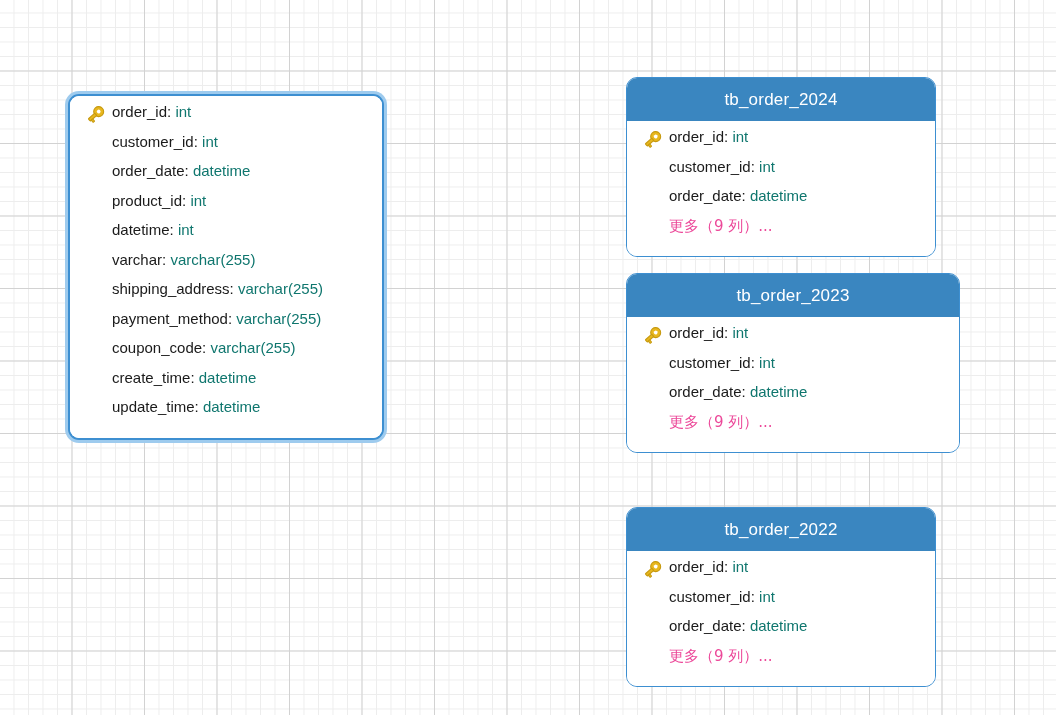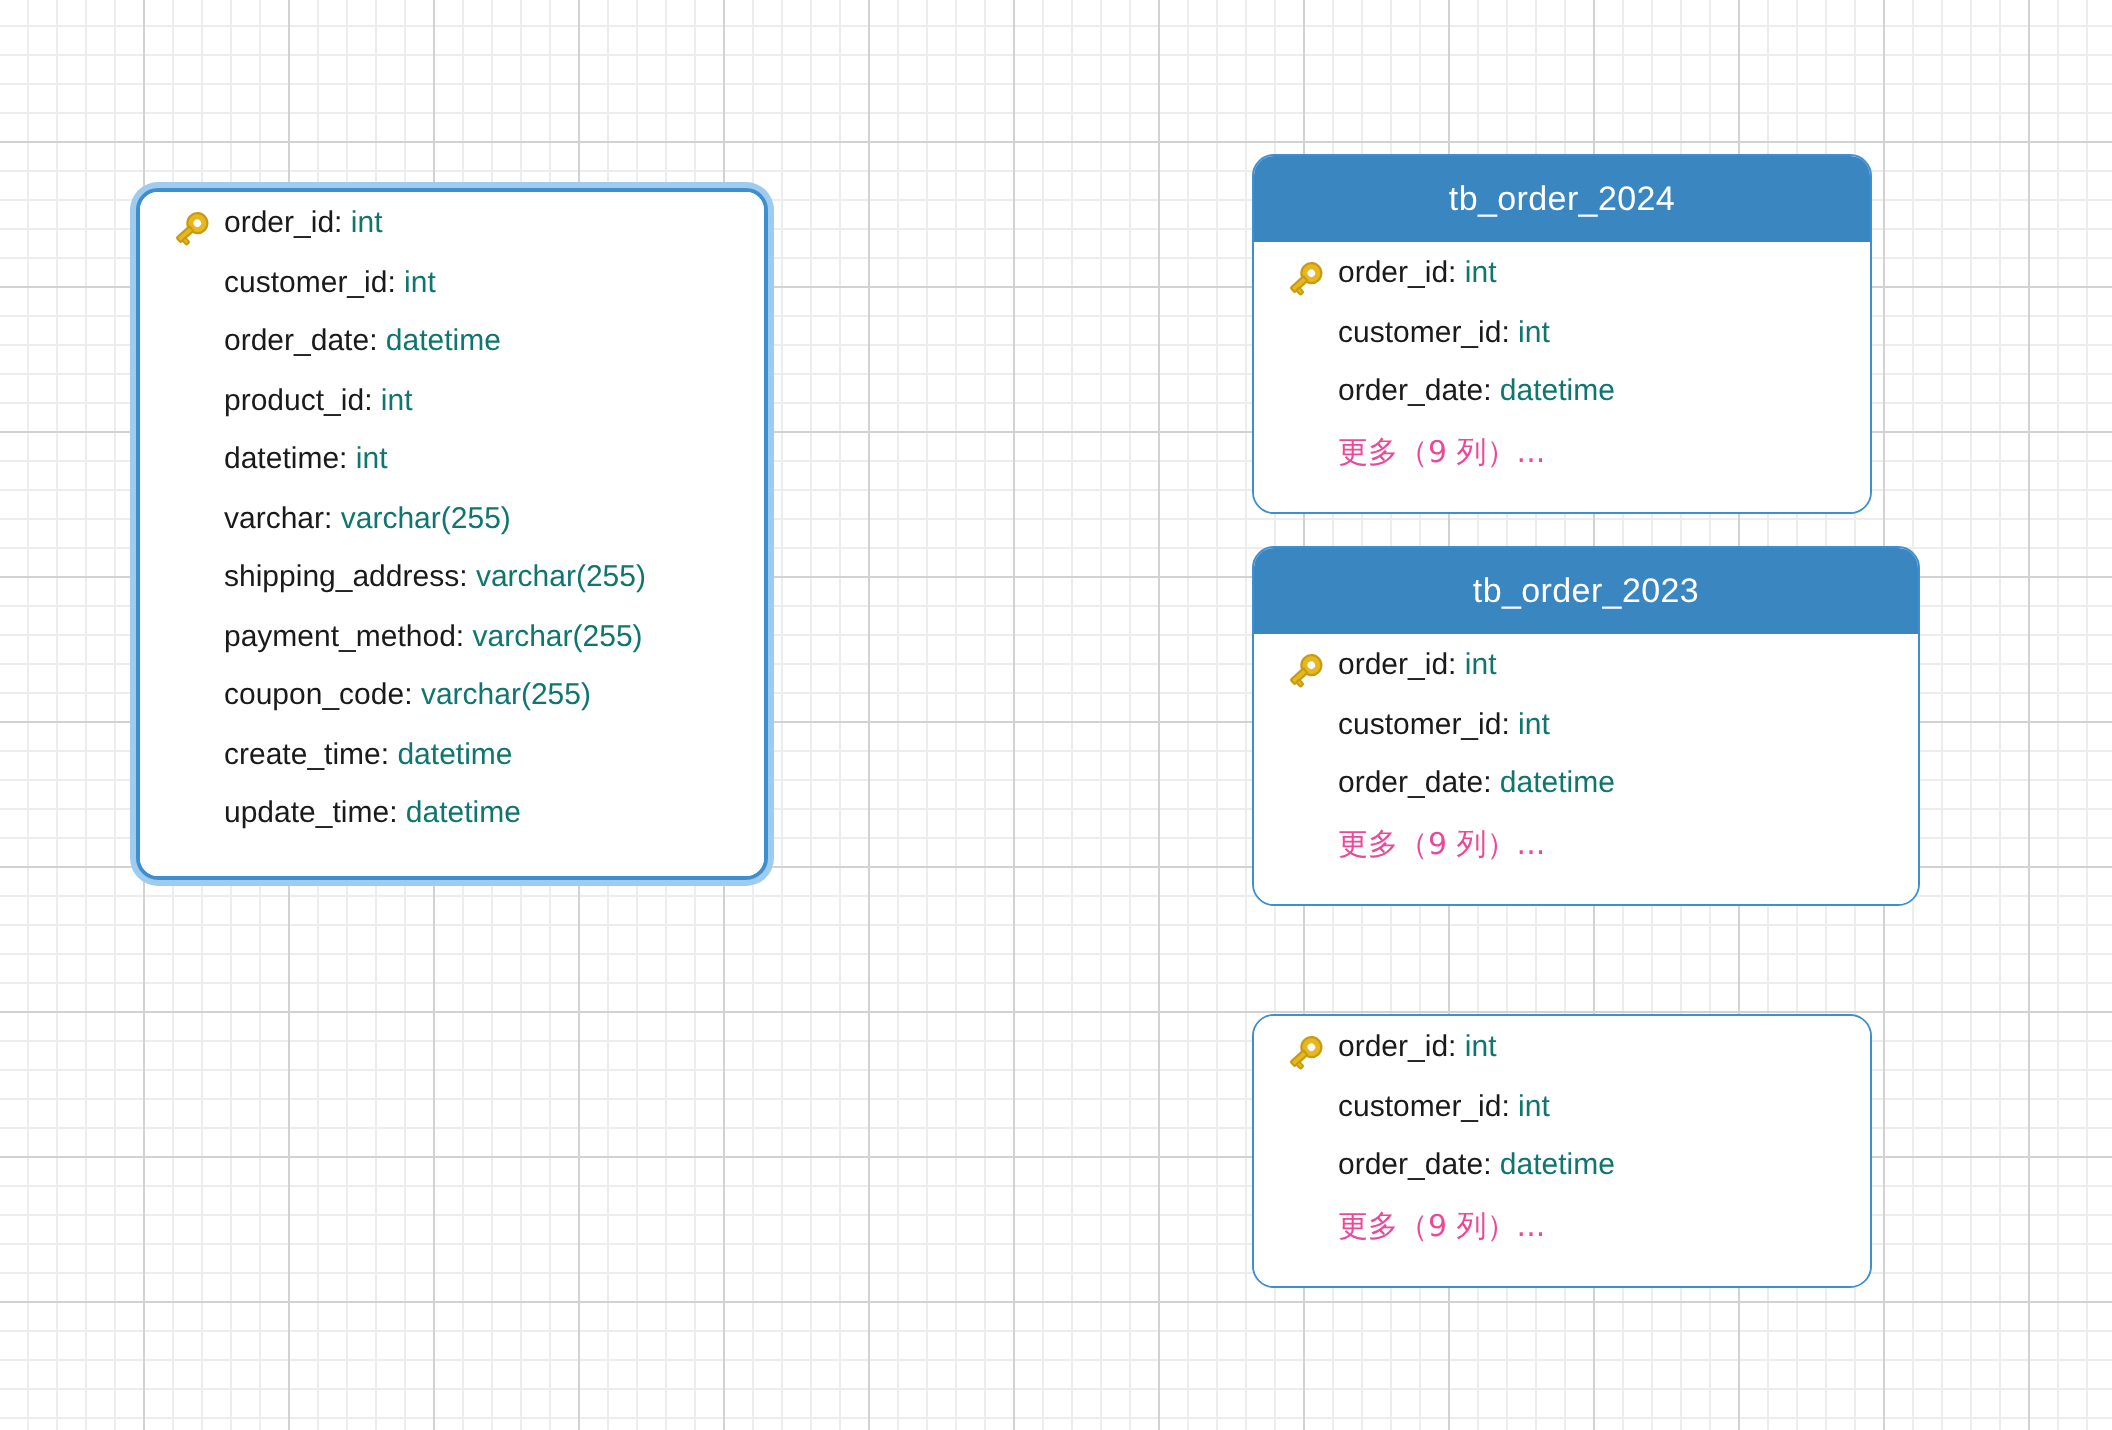--- a/index.html
+++ b/index.html
@@ -248,20 +248,23 @@
           <span class="col-type">datetime</span>
         </div>
         <div class="col-row more">
           <span class="col-icon"></span>
           <span class="col-name">更多（9 列）...</span>
         </div>
       </div>
   </div>
 
   <div class="node partition" id="node-tb_order_2022">
+    <div class="node-header">
+      <span>tb_order_2022</span>
+    </div>
     <div class="node-body">
         <div class="col-row">
           <span class="col-icon">
             <svg width="22" height="22" viewBox="0 0 22 22" aria-hidden="true">
               <g transform="rotate(-42 11 11)">
                 <circle cx="14.6" cy="11" r="5.0" fill="#e8b71e" stroke="#c79a10" stroke-width="1.1"></circle>
                 <circle cx="14.6" cy="11" r="1.9" fill="#ffffff"></circle>
                 <rect x="2.0" y="9.5" width="8.6" height="3.0" rx="0.6" fill="#e8b71e" stroke="#c79a10" stroke-width="1.1"></rect>
                 <rect x="3.3" y="12.3" width="2.0" height="3.1" rx="0.5" fill="#e8b71e" stroke="#c79a10" stroke-width="1.0"></rect>
               </g>

